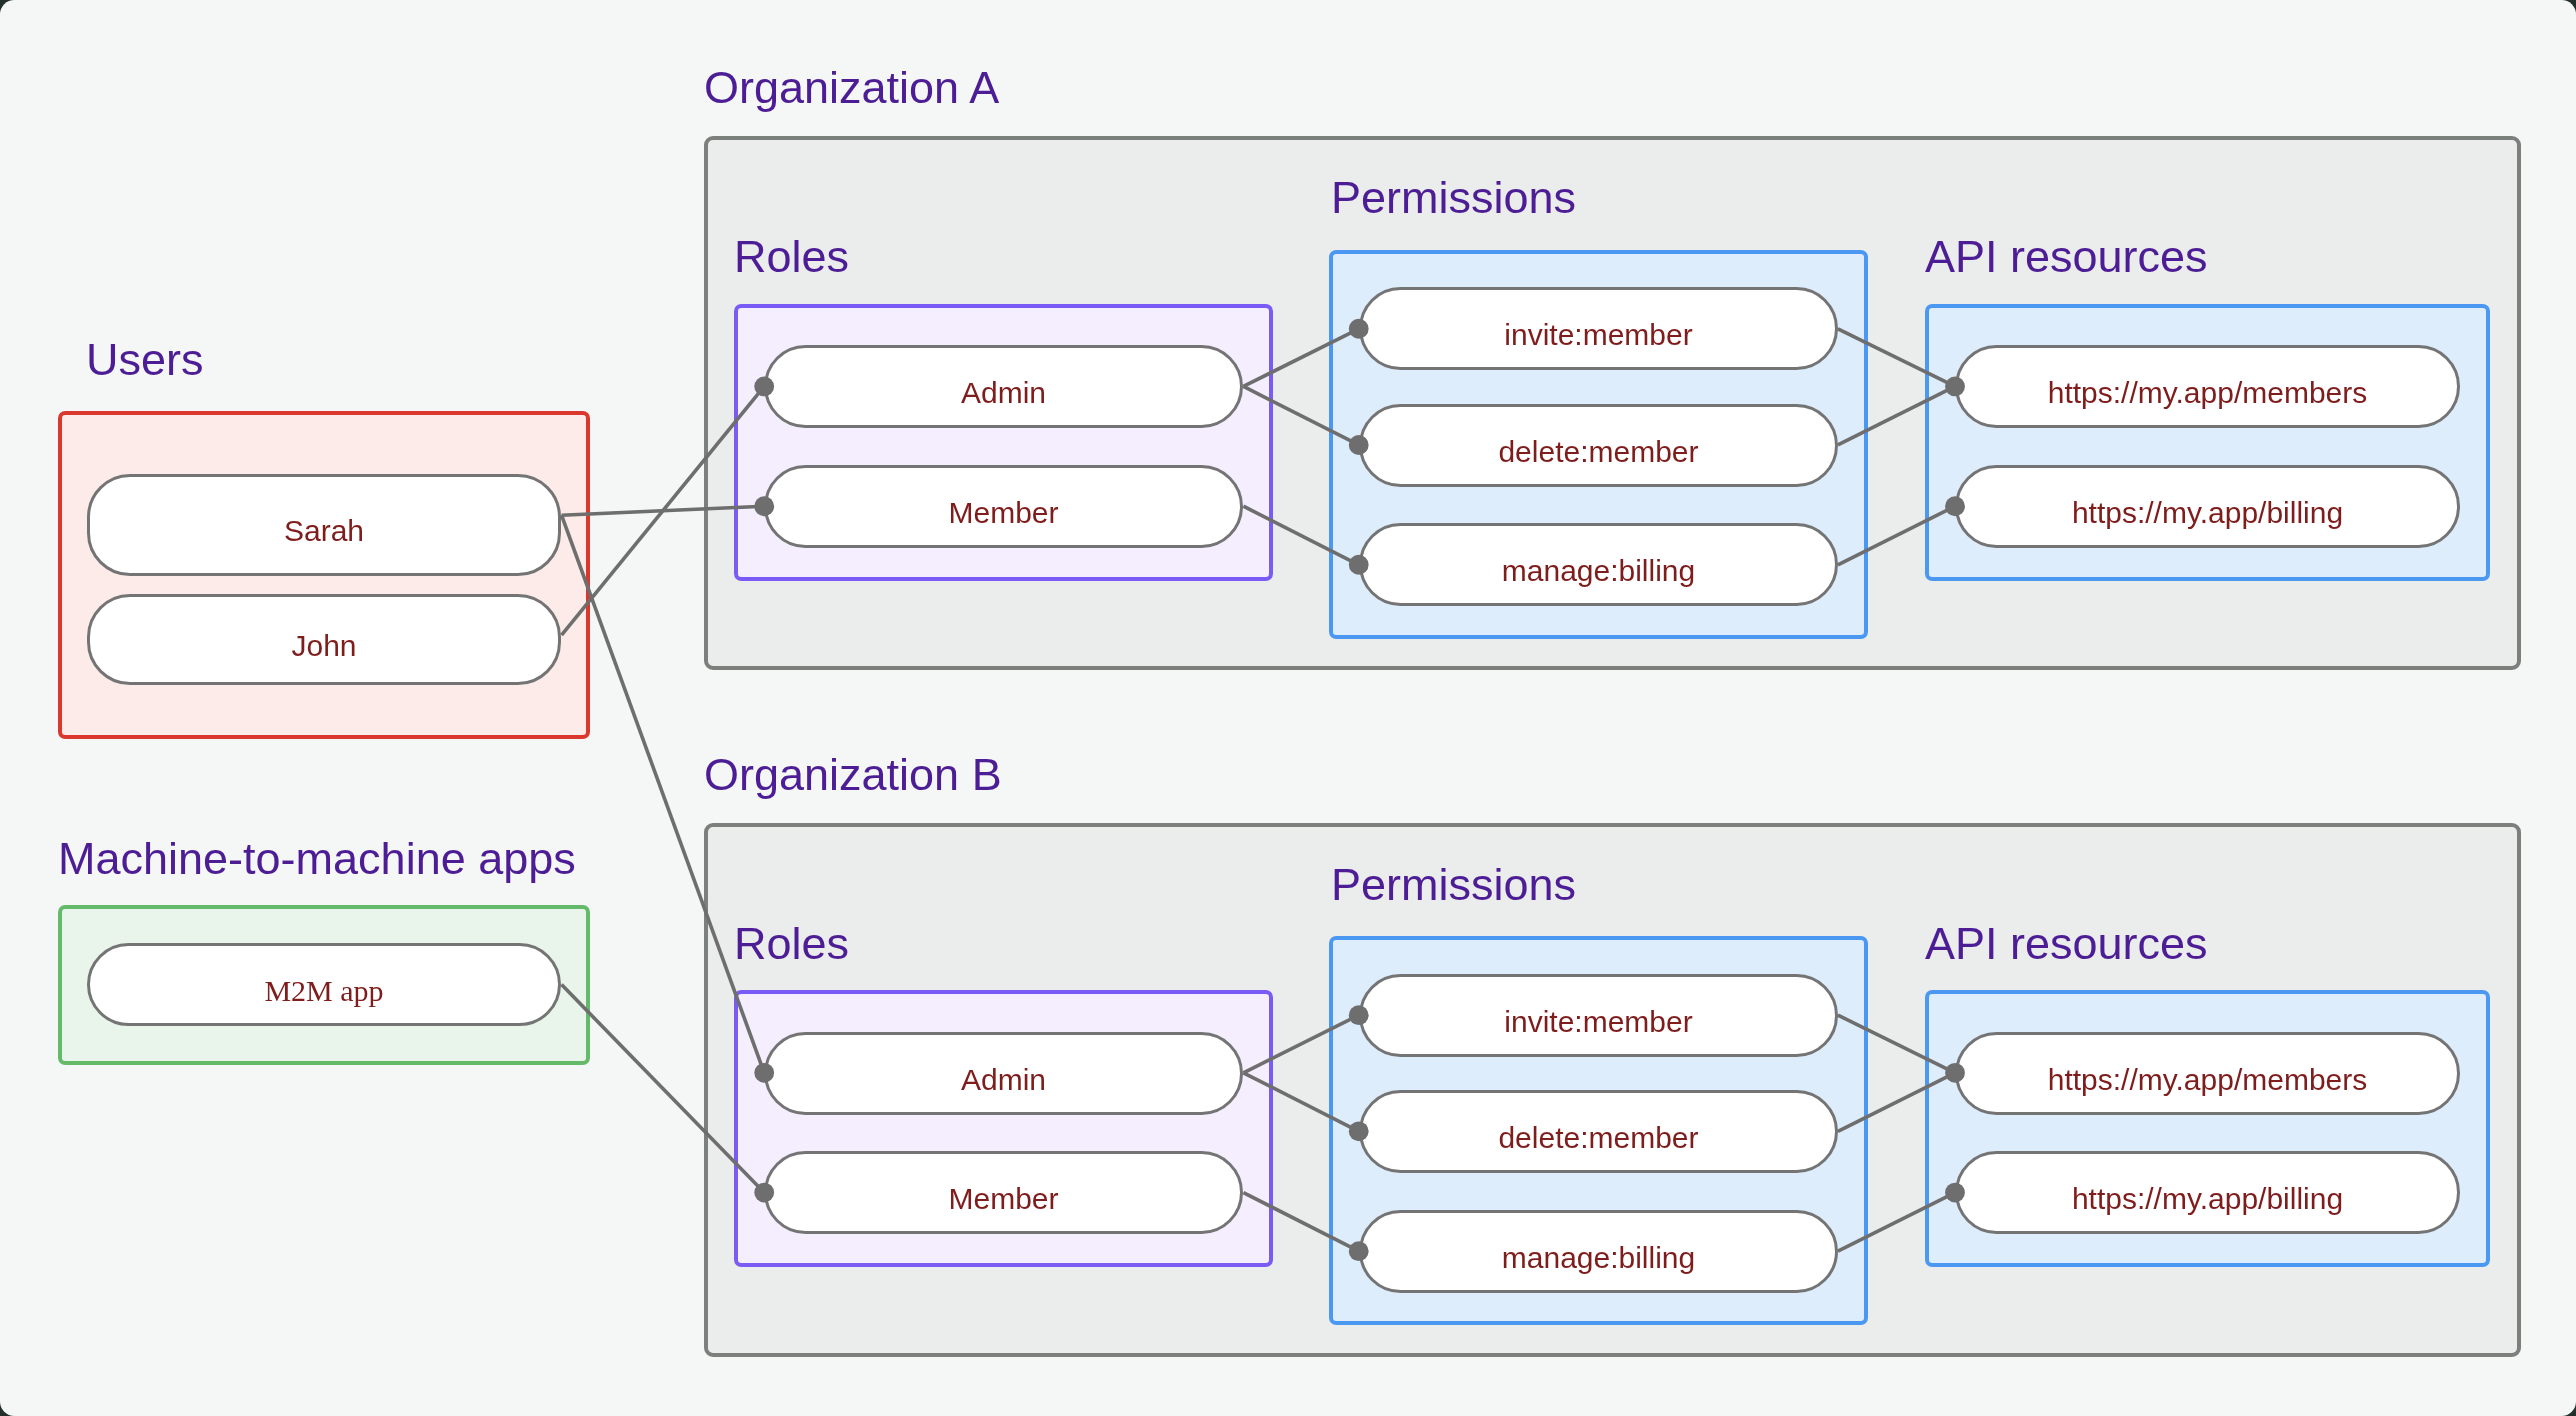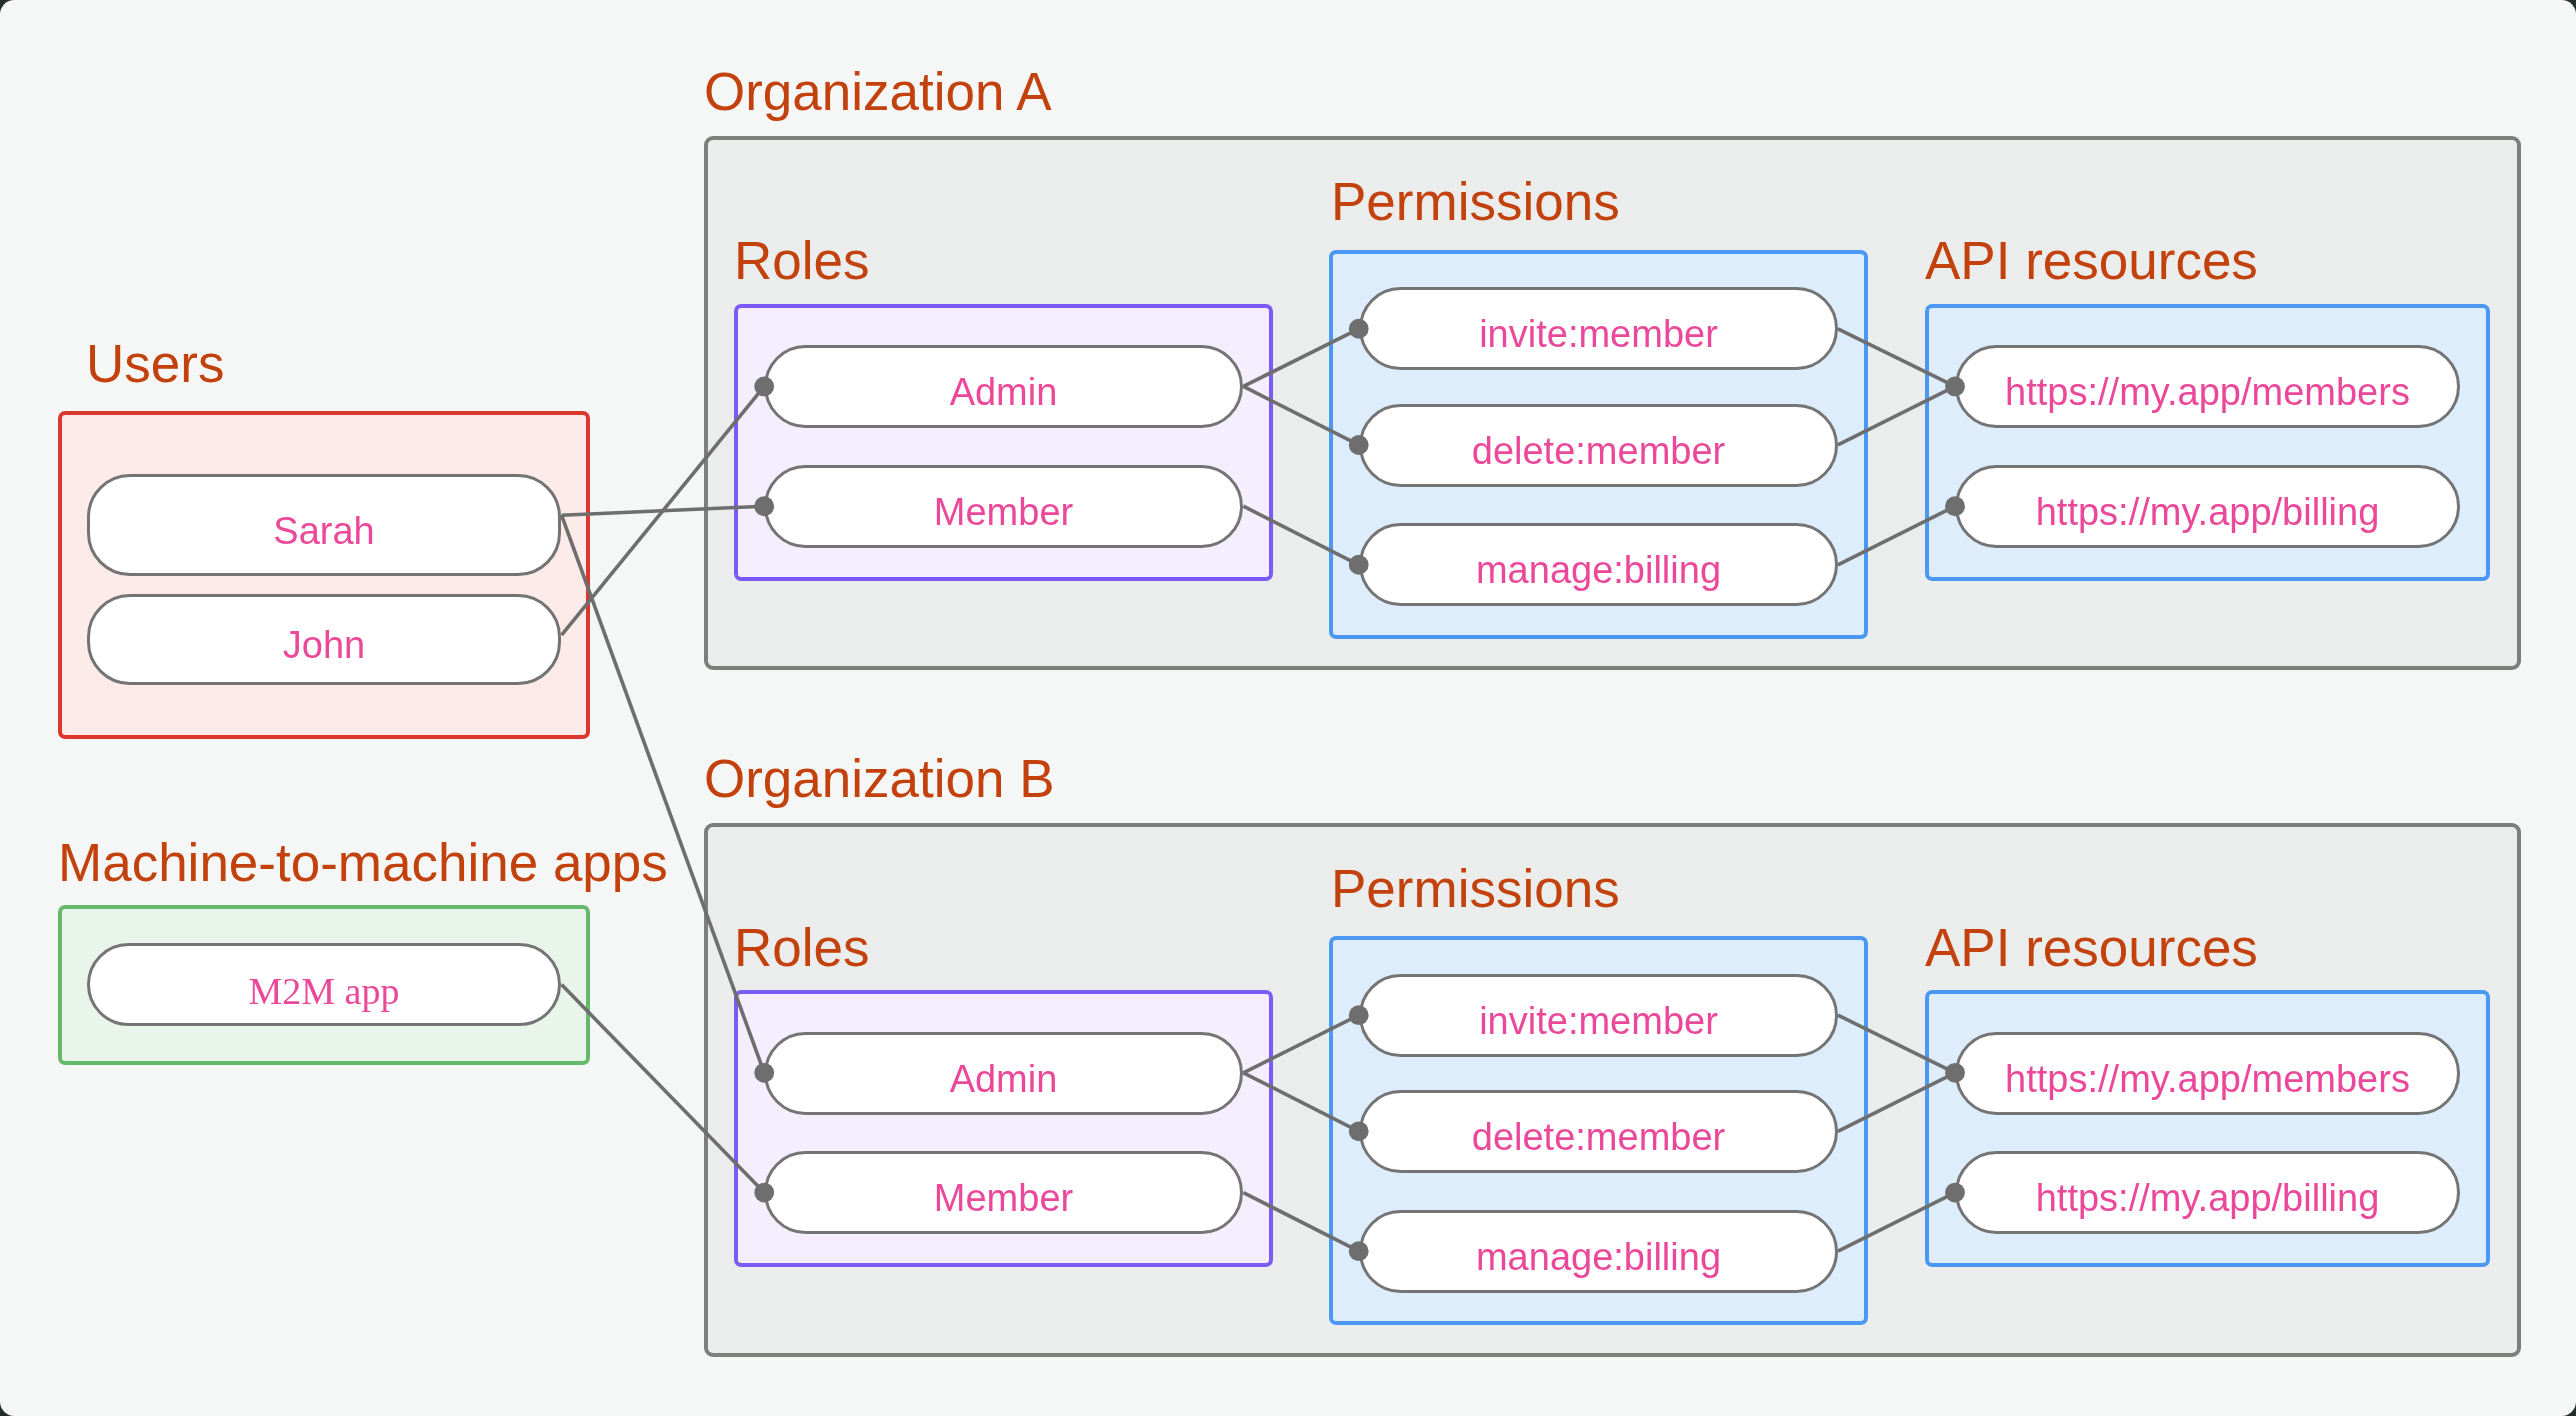--- a/index.html
+++ b/index.html
@@ -10,44 +10,44 @@
   }
   .window {
     position: relative;
     width: 2576px; height: 1416px;
     background: #f5f7f6;
     border-radius: 14.4px;
     overflow: hidden;
   }
   .gtitle {
     position: absolute;
-    font-size: 53px;
+    font-size: 45px;
     font-weight: 500;
-    color: #c2410c;
+    color: #4c1d95;
     white-space: nowrap;
     line-height: 1.1;
     z-index: 2;
   }
   .gbox { position: absolute; border-radius: 7.2px; z-index: 1; }
   .gbox.org    { background: #ebedec; border: 4.5px solid #7b807c; border-radius: 9px; }
   .gbox.red    { background: #fcebe9; border: 4.5px solid #da372e; }
   .gbox.green  { background: #e9f5ea; border: 4.5px solid #65b96a; }
   .gbox.purple { background: #f4eefe; border: 4.5px solid #7b5bf6; }
   .gbox.blue   { background: #ddedfc; border: 4.5px solid #4a98f2; }
   .pill {
     position: absolute;
     background: #ffffff;
     border: 3.2px solid #747474;
     border-radius: 43px;
     display: flex; align-items: center; justify-content: center;
     z-index: 2;
   }
   .pill span {
-    font-size: 38px;
-    color: #ec4899;
+    font-size: 30px;
+    color: #7f1d1d;
     white-space: nowrap;
     margin-top: 12px;
   }
   svg.edges {
     position: absolute; left: 0; top: 0;
     width: 2576px; height: 1416px;
     z-index: 3;
     pointer-events: none;
   }
   svg.edges line { stroke: #6e6e6e; stroke-width: 4; }

